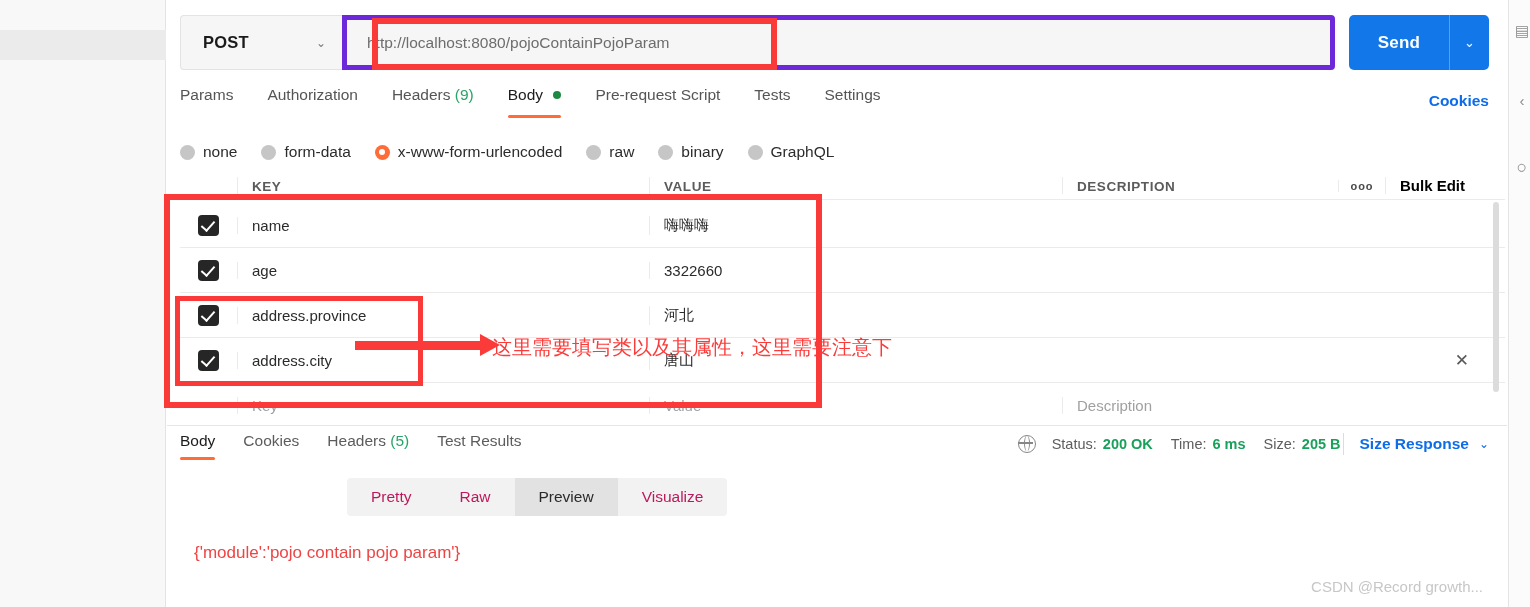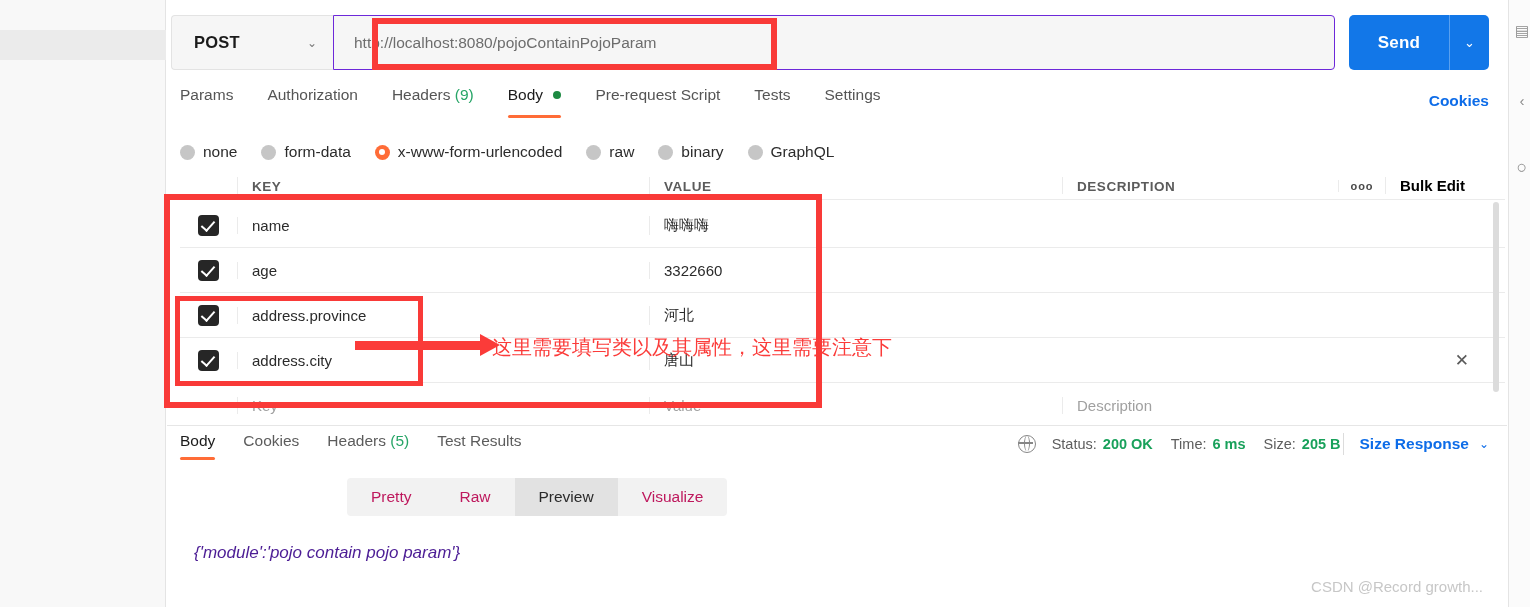--- a/index.html
+++ b/index.html
@@ -33,33 +33,33 @@
   }
 
   
   .main {
     position: absolute; left: 167px; top: 0; right: 23px; height: 607px;
     background: #ffffff;
   }
 
   
   .urlrow {
-    position: absolute; left: 4px; top: 15px; right: 18px; height: 55px;
+    position: absolute; left: 13px; top: 15px; right: 18px; height: 55px;
     display: flex; align-items: stretch;
   }
   .method-box {
     width: 162px; background: #f6f6f6; border: 1px solid #e3e3e3;
     border-right: none; border-radius: 4px 0 0 4px;
     display: flex; align-items: center; justify-content: space-between;
     padding: 0 16px 0 22px;
   }
   .method-label { font-size: 16.5px; color: #1b1b1b; font-weight: 700; letter-spacing: .2px;}
   .chev { color: #7a7a7a; font-size: 12px; }
   .url-box {
-    flex: 1; background: #f6f6f6; border: 1px solid #6d28d9;
+    flex: 1; background: #f6f6f6; border: 5px solid #6d28d9;
     border-radius: 0 4px 4px 0;
     display: flex; align-items: center; padding-left: 20px;
   }
   .url-text { font-size: 15.5px; color: #6d6d6d; }
   .send-wrap {
     margin-left: 14px; width: 140px; border-radius: 5px; overflow: hidden;
     display: flex; align-items: stretch; background: #1277e8;
   }
   .send-btn {
     flex: 1; display: flex; align-items: center; justify-content: center;
@@ -203,21 +203,21 @@
     position: absolute; left: 180px; top: 478px; height: 38px;
     display: flex; background: #f2f2f2; border-radius: 4px; overflow: hidden;
   }
   .seg > div {
     display: flex; align-items: center; justify-content: center;
     padding: 0 24px; font-size: 15.5px; color: #be185d;
   }
   .seg > div.on { background: #e2e2e2; color: #2a2a2a; }
 
   .body-out {
-    position: absolute; left: 27px; top: 543px; font-size: 17px; color: #4c1d95; font-style: italic;
+    position: absolute; left: 27px; top: 543px; font-size: 17px; color: #ef4444;
   }
 
   .watermark {
     position: absolute; right: 24px; bottom: 12px;
     font-size: 15px; color: #c7c7c7;
   }
 
   
   .anno { position: absolute; border: 6px solid #f93a38; pointer-events: none; }
   .anno-thin { position: absolute; border: 5px solid #f93a38; pointer-events: none; }

